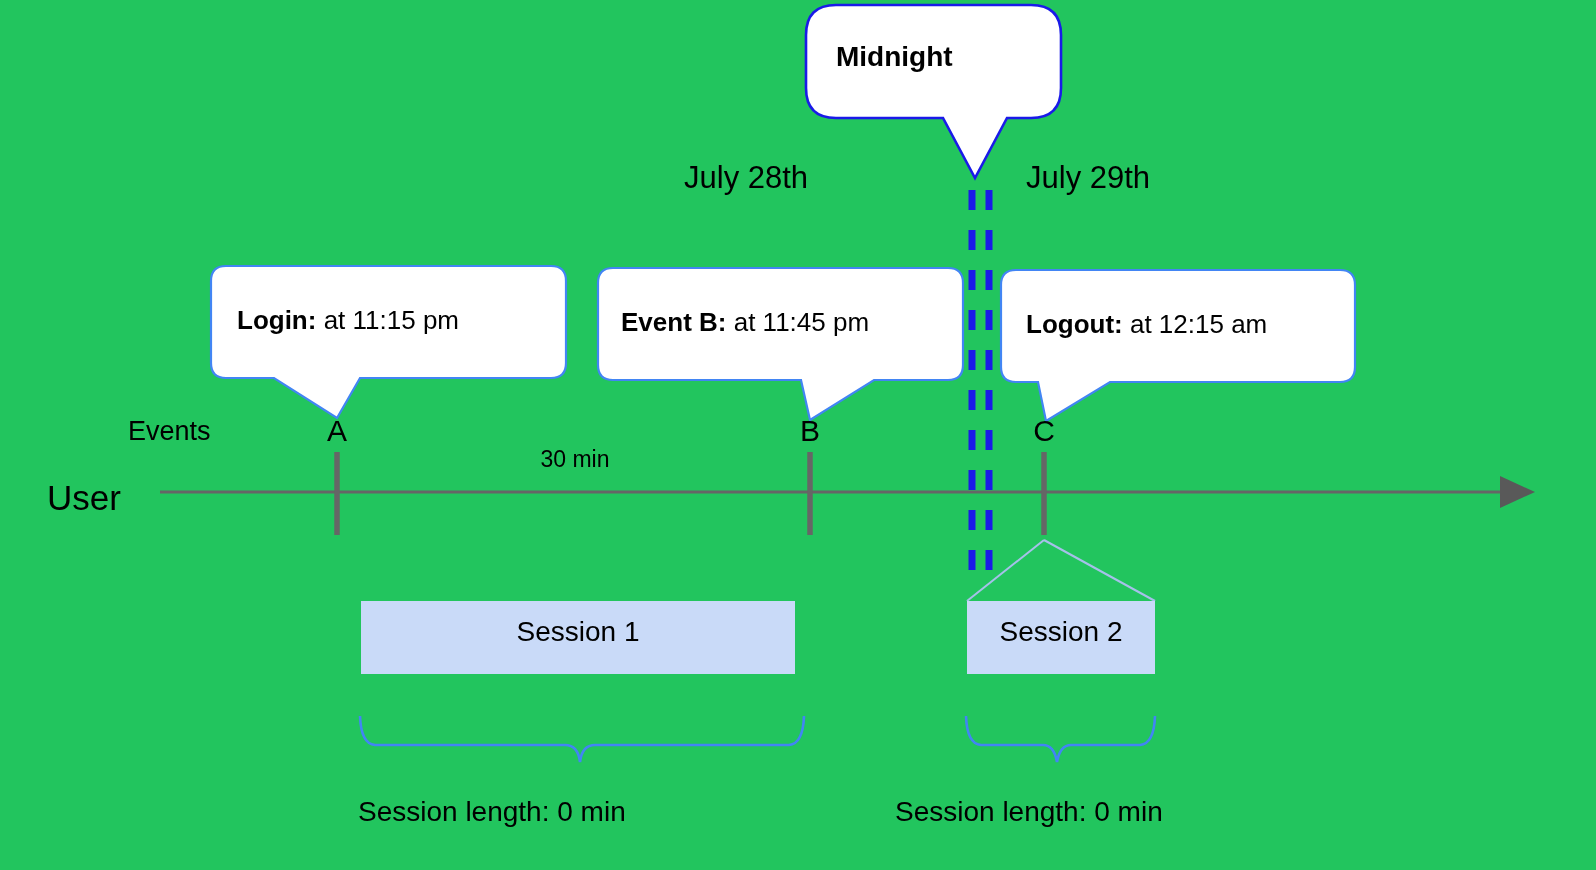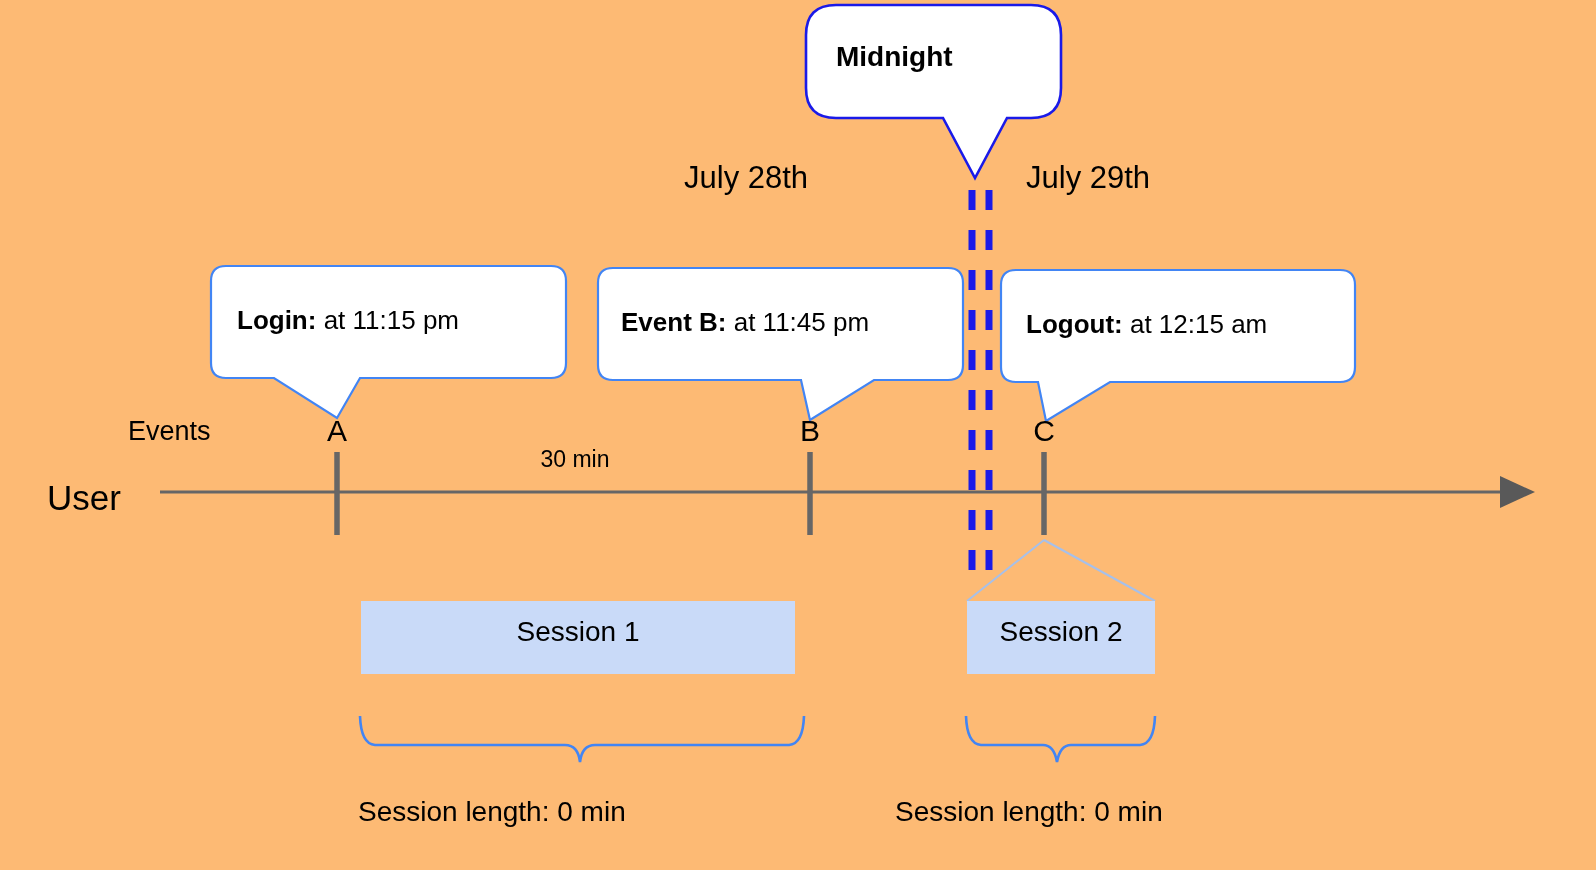--- a/index.html
+++ b/index.html
@@ -10,21 +10,21 @@
   body {
     width: 1596px;
     height: 870px;
     overflow: hidden;
     font-family: "Liberation Sans", sans-serif;
   }
   #diagram-root {
     position: relative;
     width: 1596px;
     height: 870px;
-    background: #fdba74;
+    background: #22c55e;
   }
   svg.diagram-canvas {
     position: absolute;
     left: 0;
     top: 0;
     width: 1596px;
     height: 870px;
     display: block;
   }
   .txt {

